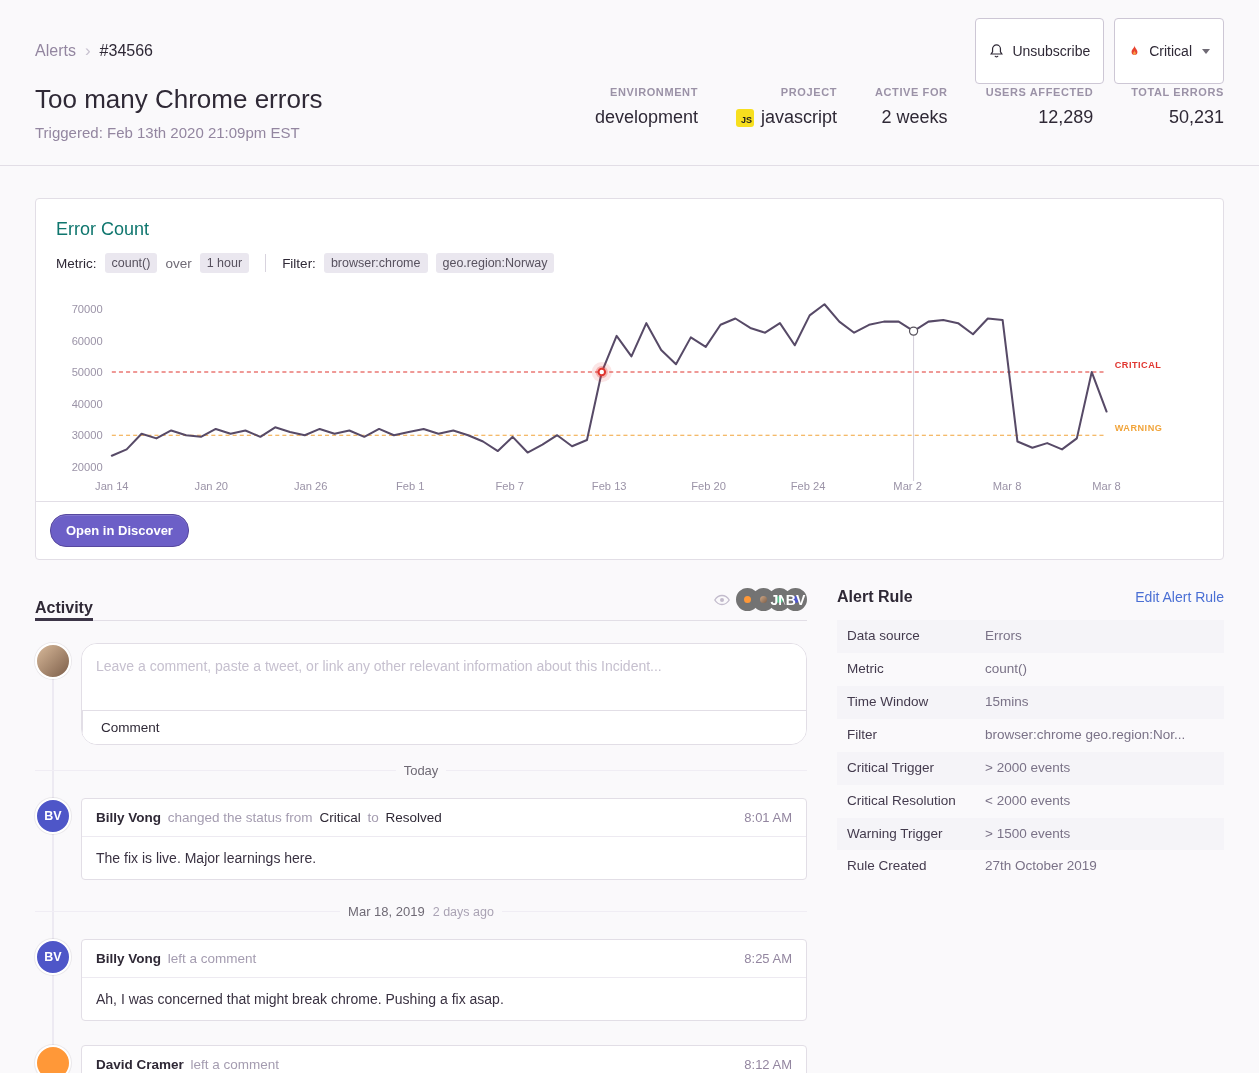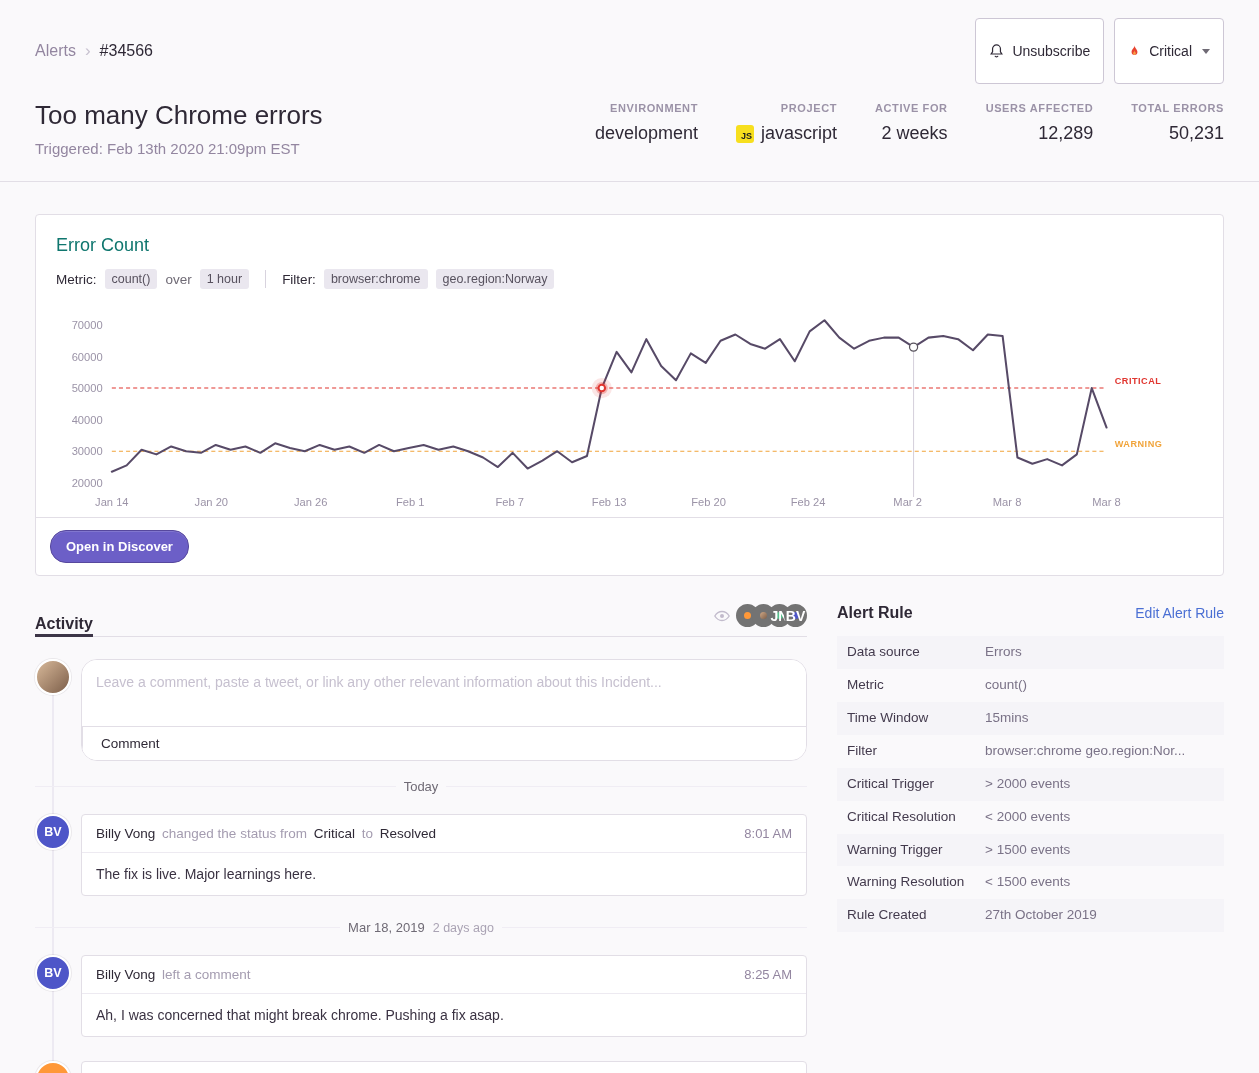--- a/index.html
+++ b/index.html
@@ -10,21 +10,21 @@
   .page-header { padding:18px 35px 0 35px; border-bottom:1px solid #e2dee6; }
   .header-top { display:flex; justify-content:space-between; align-items:center; }
   .breadcrumb { display:flex; align-items:center; gap:9px; font-size:16px; }
   .crumb-parent { color:#9386a0; }
   .crumb-sep { color:#c7c1cf; font-size:17px; }
   .crumb-current { color:#2f2936; }
   .header-actions { display:flex; gap:10px; }
   .btn { display:inline-flex; align-items:center; gap:8px; background:#fff; border:1px solid #cdc7d5; border-radius:4px; padding:24px 13px; font-size:14px; color:#2f2936; cursor:pointer; font-family:inherit; }
   .chevron { width:0; height:0; border-left:4px solid transparent; border-right:4px solid transparent; border-top:5px solid #6f6a75; margin-left:2px; }
 
-  .header-main { display:flex; justify-content:space-between; align-items:flex-start; margin-top:16px; padding-bottom:24px; }
+  .header-main { display:flex; justify-content:space-between; align-items:flex-start; margin-top:0; padding-bottom:24px; }
   .page-title { font-size:26px; font-weight:400; color:#2f2936; }
   .triggered { margin-top:9px; font-size:15px; color:#9386a0; }
   .stats { display:flex; gap:38px; margin-top:2px; }
   .stat { text-align:right; }
   .stat-label { font-size:11px; font-weight:bold; letter-spacing:.6px; color:#9b92a7; }
   .stat-value { margin-top:9px; font-size:18px; color:#2f2936; display:flex; align-items:center; gap:7px; justify-content:flex-end; white-space:nowrap; }
   .js-badge { width:18px; height:18px; border-radius:3px; background:#f7df1e; color:#1e1e1e; font-size:9px; font-weight:bold; display:flex; align-items:flex-end; justify-content:flex-end; padding:2px; }
 
   
   .content { padding:0 35px; }
@@ -66,21 +66,21 @@
   .comment-btn { background:#fff; border:none; border-left:1px solid #e2dee6; padding:9px 18px; font-size:13.5px; color:#2f2936; cursor:pointer; font-family:inherit; }
 
   .divider { display:flex; align-items:center; justify-content:center; gap:8px; margin:4px 0 20px 0; font-size:13px; color:#6f6a75; position:relative; z-index:1; }
   .divider::before, .divider::after { content:""; flex:1; border-top:1px solid #f0edf4; }
   .divider .rel { color:#aaa3b4; font-size:12.5px; }
 
   .t-item { position:relative; display:flex; gap:10px; margin-bottom:24px; }
   .t-card { flex:1; background:#fff; border:1px solid #e2dee6; border-radius:4px; }
   .t-card-header { display:flex; justify-content:space-between; align-items:center; padding:11px 14px; border-bottom:1px solid #edeaf1; font-size:13.5px; }
   .t-head-left span { margin-right:3px; }
-  .t-author { font-weight:normal; color:#2f2936;margin-top:32px; }
+  .t-author { font-weight:bold; color:#2f2936;margin-top:32px; }
   .t-action { color:#a49cb0; }
   .t-status { color:#2f2936; }
   .t-time { color:#9386a0; font-size:13px; white-space:nowrap; }
   .t-body { padding:13px 14px; font-size:14px; color:#3a3242; }
 
   
   .rule-header { display:flex; justify-content:space-between; align-items:center; padding-bottom:14px; }
   .rule-heading { font-size:16px; font-weight:bold; color:#2f2936; }
   .edit-link { font-size:14px; color:#4a6fd4; text-decoration:none; cursor:pointer; }
   .rule-table .rrow { display:flex; padding:7px 10px; font-size:13.5px; line-height:1.4; }
@@ -329,24 +329,20 @@
           </div>
         <div class="rrow">
             <span class="rule-key">Critical Resolution</span>
             <span class="rule-value">&lt; 2000 events</span>
           </div>
         <div class="rrow">
             <span class="rule-key">Warning Trigger</span>
             <span class="rule-value">&gt; 1500 events</span>
           </div>
         <div class="rrow">
-            <span class="rule-key">Warning Resolution</span>
-            <span class="rule-value">&lt; 1500 events</span>
-          </div>
-        <div class="rrow">
             <span class="rule-key">Rule Created</span>
             <span class="rule-value">27th October 2019</span>
           </div>
       </div>
     </aside>
 
   </div>
 </main>
 
 </body></html>

